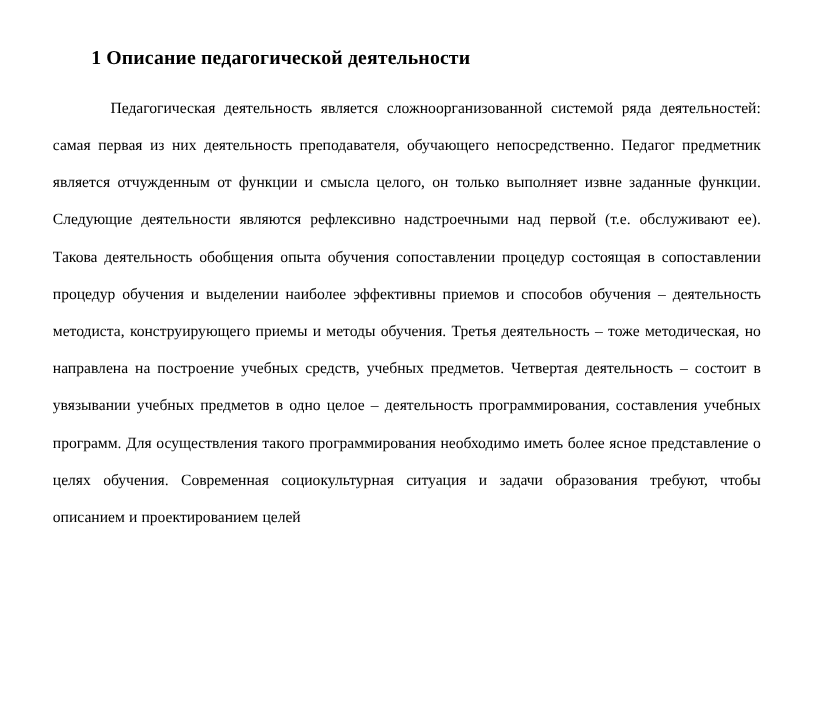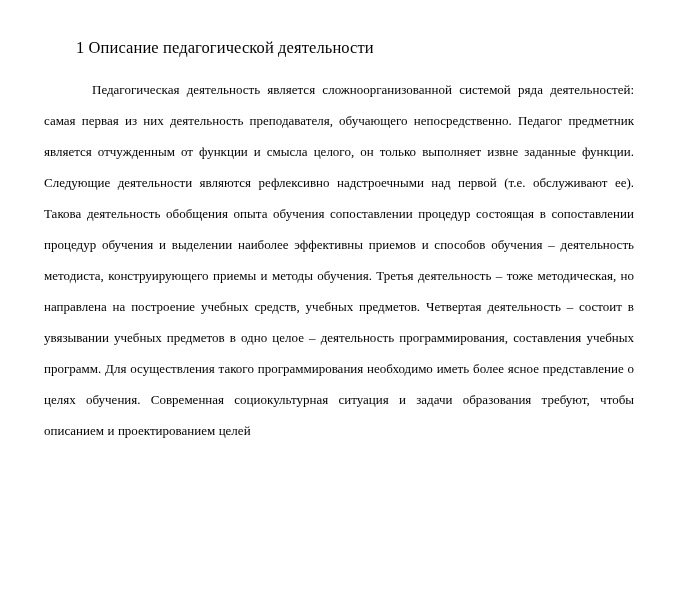--- a/index.html
+++ b/index.html
@@ -16,21 +16,21 @@
   }
   .page {
     width: 678px;
     height: 592px;
     box-sizing: border-box;
     padding: 38px 28px 0 28px;
     position: relative;
   }
   .doc-heading {
     font-size: 16.5px;
-    font-weight: normal;
+    font-weight: bold;
     line-height: 1.2;
     margin: 0 0 13px 0;
     padding-left: 48px;
     text-align: left;
     letter-spacing: 0.1px;
   }
   .doc-paragraph {
     font-size: 13px;
     line-height: 31px;
     text-align: justify;

